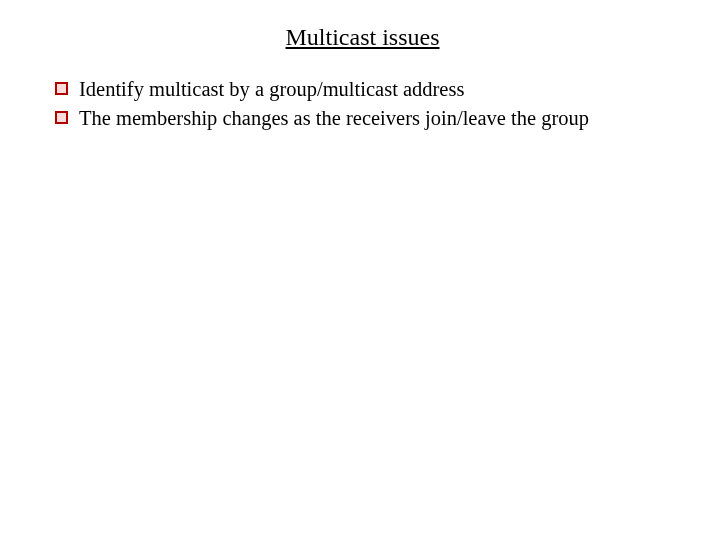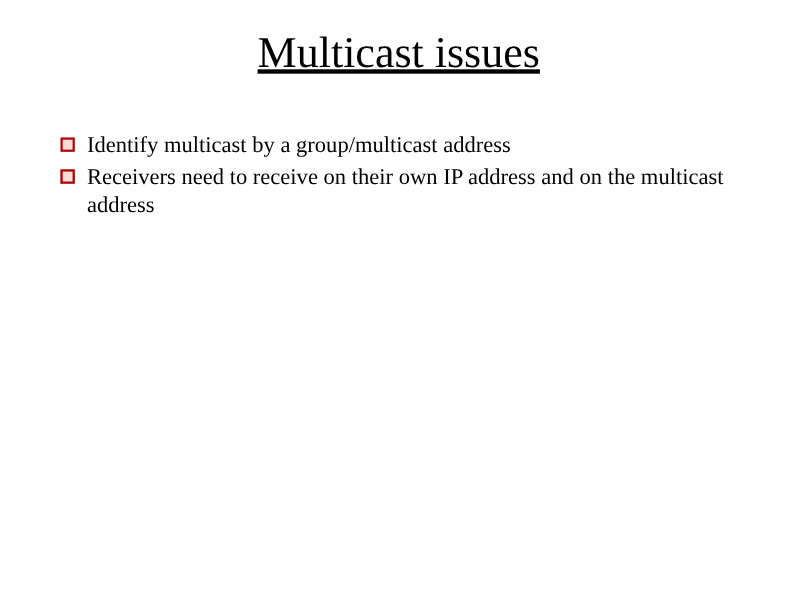--- a/index.html
+++ b/index.html
@@ -6,25 +6,25 @@
     body {
       width: 720px;
       height: 540px;
       background: #fff;
       font-family: "Comic Sans MS", "Chalkboard SE", cursive;
       color: #000;
       padding: 20px 50px 20px 55px;
     }
     .title {
       text-align: center;
-      font-size: 40px;
+      font-size: 24px;
       text-decoration: underline;
       font-weight: normal;
       margin-top: 4px;
-      margin-bottom: 48px;
+      margin-bottom: 25px;
     }
     .bullets { list-style: none; }
     .bullets li {
       position: relative;
       padding-left: 24px;
       font-size: 20.5px;
       line-height: 1.3;
       margin-bottom: 2px;
     }
     .bullets li .marker {
@@ -42,18 +42,15 @@
 
 <h1 class="title">Multicast issues</h1>
 
 <ul class="bullets">
   <li>
     <span class="marker"></span>
     <span>Identify multicast by a group/multicast address</span>
   </li>
   <li>
     <span class="marker"></span>
-  </li>
-  <li>
-    <span class="marker"></span>
-    <span>Receivers need to receive on their own IP address and on the multicast address</span>
+    <span>The membership changes as the receivers join/leave the group</span>
   </li>
 </ul>
 
 </body></html>

